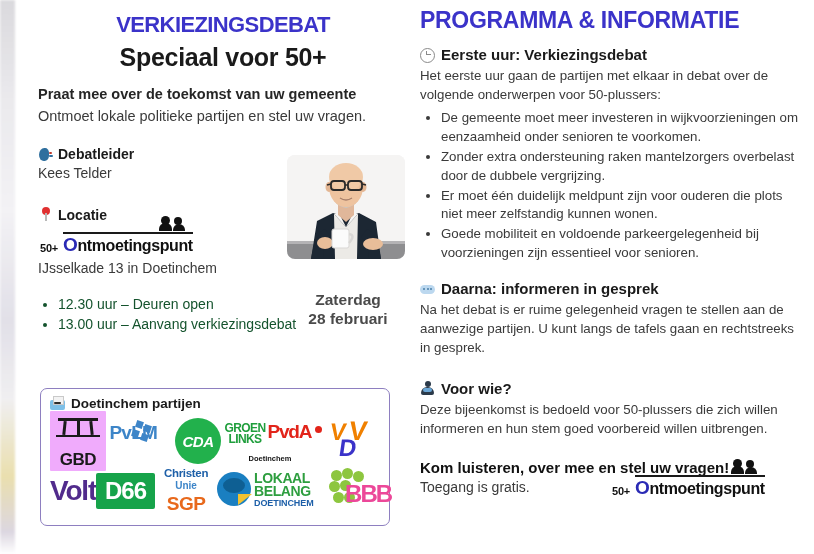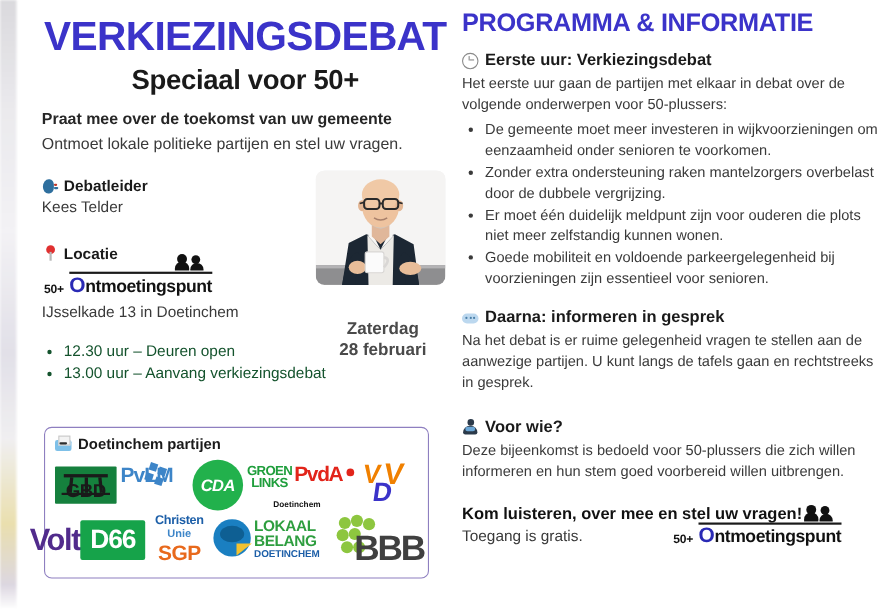--- a/index.html
+++ b/index.html
@@ -16,21 +16,21 @@
   .edge-strip{
     position:absolute;left:0;top:0;width:15px;height:554px;
     background:linear-gradient(180deg,#d7d6da 0%,#e9e8ec 18%,#f2f1f4 38%,#dfdde6 58%,#efeef0 72%,#e8dca6 86%,#d9d3de 96%,#ffffff 100%);
     filter:blur(1.2px);opacity:.9;
   }
 
   .col-left{position:absolute;left:38px;top:14px;width:370px;}
   .col-right{position:absolute;left:420px;top:8px;width:380px;}
 
   h1.title{
-    margin:0;font-size:37px;line-height:1.02;letter-spacing:-.6px;
+    margin:0;font-size:22px;line-height:1.02;letter-spacing:-.6px;
     font-weight:800;color:#3b33c9;text-align:center;
   }
   h2.subtitle{
     margin:8px 0 0 0;font-size:25px;line-height:1.05;
     font-weight:800;color:#1a1a1a;text-align:center;letter-spacing:-.3px;
   }
   .lead-bold{margin:14px 0 0 0;font-size:14.5px;font-weight:700;color:#262626;line-height:1.3;}
   .lead{margin:3px 0 0 0;font-size:14.5px;color:#3a3a3a;line-height:1.35;}
 
   .sec{margin-top:16px;}
@@ -92,26 +92,26 @@
     font-size:15.5px;font-weight:800;color:#4a4a4a;line-height:1.25;}
 
   
   .parties{
     position:absolute;left:40px;top:388px;width:350px;height:138px;
     border:1.6px solid #8e7fc0;border-radius:7px;background:#fff;box-sizing:border-box;
     padding:7px 9px;
   }
   .parties-head{display:flex;align-items:center;gap:6px;font-size:13.5px;font-weight:700;color:#1a1a1a;}
   .logos{display:flex;align-items:center;justify-content:space-between;margin-top:7px;height:46px;}
-  .logos2{display:flex;align-items:center;justify-content:flex-end;margin-top:4px;height:46px;}
+  .logos2{display:flex;align-items:center;justify-content:space-between;margin-top:4px;height:46px;}
 
   .lg{display:flex;align-items:center;justify-content:center;}
 
   
-  .gbd{width:56px;height:34px;background:#15803d;position:relative;border-radius:1px;}
+  .gbd{width:56px;height:60px;background:#f0abfc;position:relative;border-radius:1px;}
   .gbd .bar{position:absolute;left:8px;top:7px;width:40px;height:3px;background:#1a1a1a;}
   .gbd .p1{position:absolute;left:13px;top:10px;width:3px;height:14px;background:#1a1a1a;transform:rotate(6deg);}
   .gbd .p2{position:absolute;left:27px;top:10px;width:3px;height:14px;background:#1a1a1a;}
   .gbd .p3{position:absolute;left:40px;top:10px;width:3px;height:14px;background:#1a1a1a;transform:rotate(-6deg);}
   .gbd .base{position:absolute;left:6px;top:24px;width:44px;height:2px;background:#1a1a1a;}
   .gbd .txt{position:absolute;left:0;right:0;bottom:1px;text-align:center;font-size:17px;font-weight:800;color:#1a1a1a;letter-spacing:-.5px;}
 
   
   .pvlm{position:relative;width:62px;height:44px;}
   .pvlm .txt{position:absolute;left:0;bottom:19px;font-size:19px;font-weight:800;color:#3d85c8;letter-spacing:-.8px;}
@@ -154,21 +154,21 @@
   .lb .circ{position:absolute;left:0;top:4px;width:34px;height:34px;border-radius:50%;background:#1a7fc1;}
   .lb .inner{position:absolute;left:6px;top:10px;width:22px;height:15px;border-radius:50%;background:#0e5f93;}
   .lb .tri{position:absolute;left:21px;top:26px;width:0;height:0;border-left:14px solid #f2c230;border-bottom:11px solid transparent;}
   .lb .t1{position:absolute;left:37px;top:3px;font-size:14px;font-weight:800;color:#2e9e3f;line-height:1;letter-spacing:-.4px;}
   .lb .t2{position:absolute;left:37px;top:16px;font-size:14px;font-weight:800;color:#2e9e3f;line-height:1;letter-spacing:-.4px;}
   .lb .t3{position:absolute;left:37px;top:30px;font-size:9px;font-weight:800;color:#1d5fa8;letter-spacing:-.1px;}
 
   
   .bbb{position:relative;width:74px;height:46px;}
   .bbb .leaf{position:absolute;width:11px;height:11px;border-radius:50%;background:#8dc63f;}
-  .bbb .txt{position:absolute;left:16px;top:14px;font-size:32px;font-weight:800;color:#404040;letter-spacing:-2px;line-height:1;}
+  .bbb .txt{position:absolute;left:16px;top:14px;font-size:24px;font-weight:800;color:#ec4899;letter-spacing:-2px;line-height:1;}
 
   
   h1.rtitle{margin:0;font-size:23px;font-weight:800;color:#3b33c9;letter-spacing:-.3px;line-height:1.1;}
   .rsec{margin-top:13px;}
   .rhead{display:flex;align-items:center;gap:6px;font-size:15px;font-weight:700;color:#1a1a1a;line-height:1.2;}
   .rbody{margin:3px 0 0 0;font-size:13.3px;color:#3a3a3a;line-height:1.42;}
   ul.rbul{margin:4px 0 0 0;padding-left:21px;}
   ul.rbul li{font-size:13.3px;color:#3a3a3a;line-height:1.42;margin-bottom:1px;}
   .cta{margin-top:20px;font-size:15px;font-weight:800;color:#111;line-height:1.3;}
   .cta2{margin-top:1px;font-size:14px;color:#3a3a3a;}

